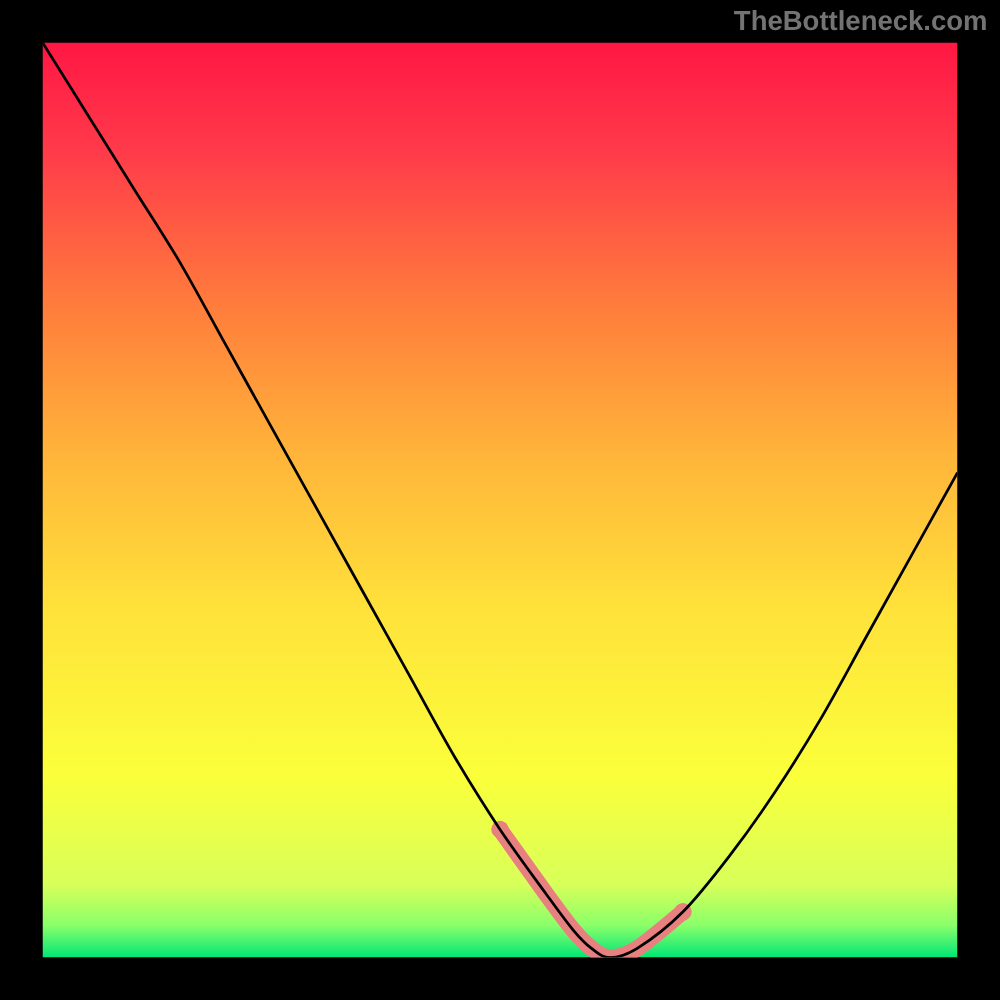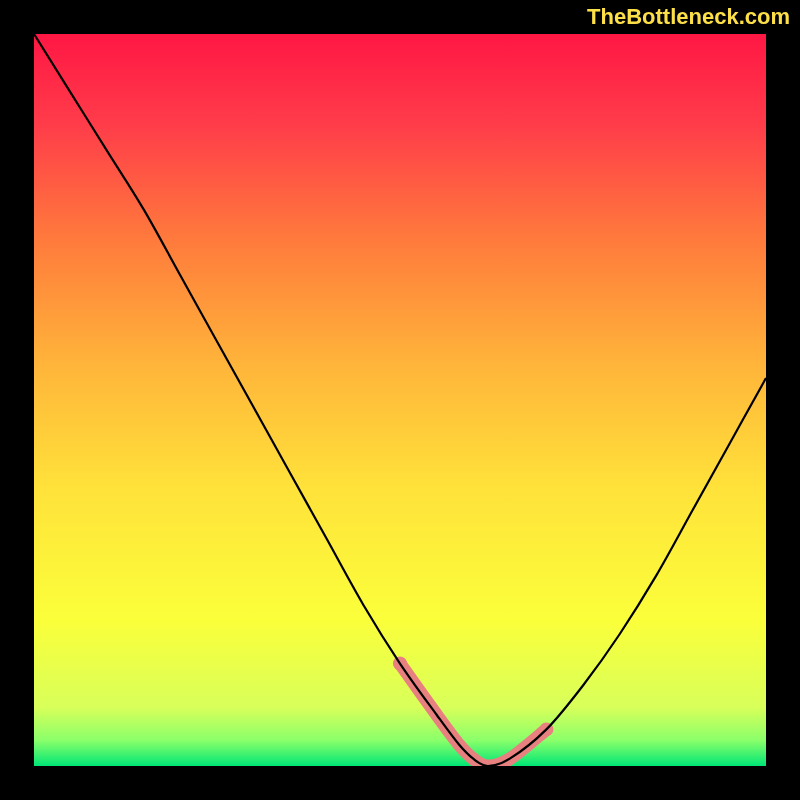--- a/index.html
+++ b/index.html
@@ -7,21 +7,21 @@
     width: 800px;
     height: 800px;
     background: #000;
     position: relative;
     font-family: Arial, sans-serif;
   }
   .watermark {
     position: absolute;
     top: 4px;
     right: 10px;
-    color: #fde047;
+    color: #737373;
     font-size: 22px;
     font-weight: bold;
     z-index: 10;
   }
   .plot-frame {
     position: absolute;
     left: 34px;
     top: 34px;
     width: 732px;
     height: 732px;

